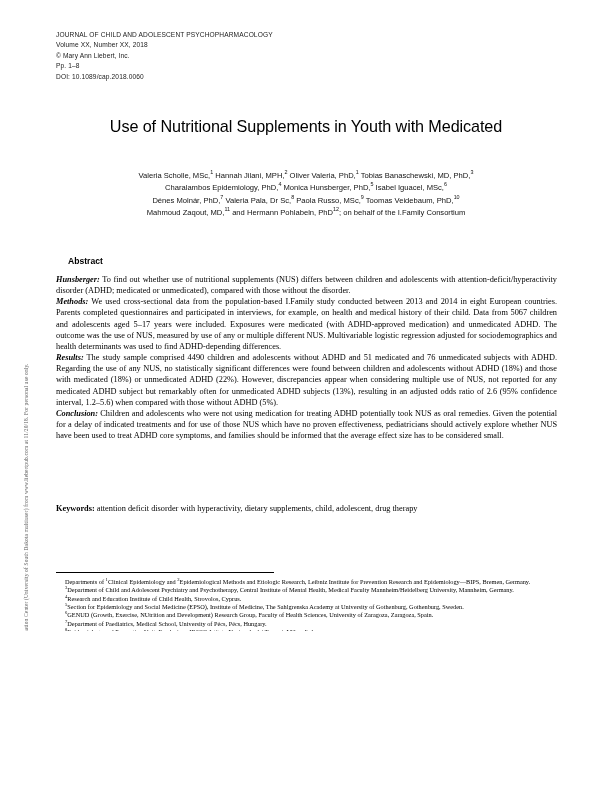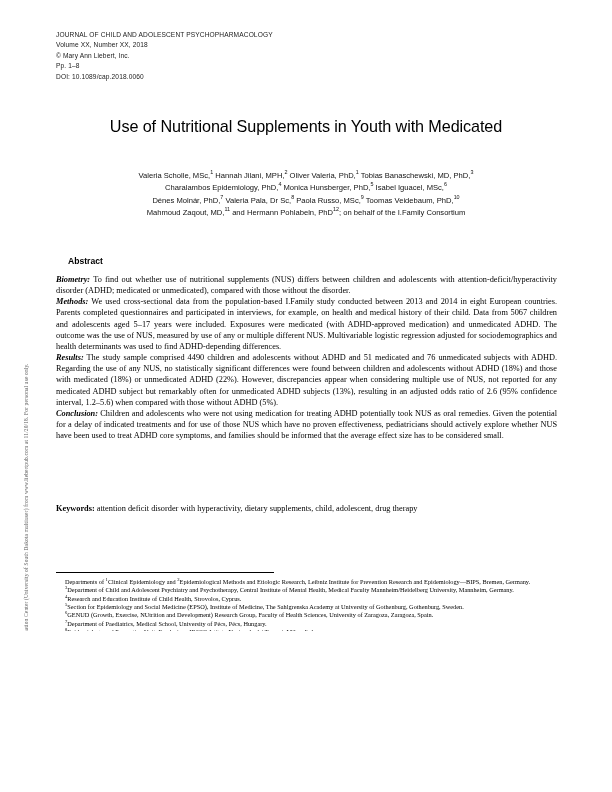--- a/index.html
+++ b/index.html
@@ -182,21 +182,21 @@
 
   <div class="authors">
     <div id="author-line-1"><span>Valeria Scholle, MSc,</span><sup>1</sup><span> Hannah Jilani, MPH,</span><sup>2</sup><span> Oliver Valeria, PhD,</span><sup>1</sup><span> Tobias Banaschewski, MD, PhD,</span><sup>3</sup></div>
     <div id="author-line-2"><span>Charalambos Epidemiology, PhD,</span><sup>4</sup><span> Monica Hunsberger, PhD,</span><sup>5</sup><span> Isabel Iguacel, MSc,</span><sup>6</sup></div>
     <div id="author-line-3"><span>Dénes Molnár, PhD,</span><sup>7</sup><span> Valeria Pala, Dr Sc,</span><sup>8</sup><span> Paola Russo, MSc,</span><sup>9</sup><span> Toomas Veidebaum, PhD,</span><sup>10</sup></div>
     <div id="author-line-4"><span>Mahmoud Zaqout, MD,</span><sup>11</sup><span> and Hermann Pohlabeln, PhD</span><sup>12</sup><span>; on behalf of the I.Family Consortium</span></div>
   </div>
 
   <div class="abstract-head">Abstract</div>
   <div class="abstract-body" id="abstract-body">
-      <p><span class="lbl-i">Biometry:</span><span> To find out whether use of nutritional supplements (NUS) differs between children and adolescents with attention-deficit/hyperactivity disorder (ADHD; medicated or unmedicated), compared with those without the disorder.</span></p>
+      <p><span class="lbl-i">Hunsberger:</span><span> To find out whether use of nutritional supplements (NUS) differs between children and adolescents with attention-deficit/hyperactivity disorder (ADHD; medicated or unmedicated), compared with those without the disorder.</span></p>
       <p><span class="lbl-i">Methods:</span><span> We used cross-sectional data from the population-based I.Family study conducted between 2013 and 2014 in eight European countries. Parents completed questionnaires and participated in interviews, for example, on health and medical history of their child. Data from 5067 children and adolescents aged 5–17 years were included. Exposures were medicated (with ADHD-approved medication) and unmedicated ADHD. The outcome was the use of NUS, measured by use of any or multiple different NUS. Multivariable logistic regression adjusted for sociodemographics and health determinants was used to find ADHD-depending differences.</span></p>
       <p><span class="lbl-i">Results:</span><span> The study sample comprised 4490 children and adolescents without ADHD and 51 medicated and 76 unmedicated subjects with ADHD. Regarding the use of any NUS, no statistically significant differences were found between children and adolescents without ADHD (18%) and those with medicated (18%) or unmedicated ADHD (22%). However, discrepancies appear when considering multiple use of NUS, not reported for any medicated ADHD subject but remarkably often for unmedicated ADHD subjects (13%), resulting in an adjusted odds ratio of 2.6 (95% confidence interval, 1.2–5.6) when compared with those without ADHD (5%).</span></p>
       <p><span class="lbl-i">Conclusion:</span><span> Children and adolescents who were not using medication for treating ADHD potentially took NUS as oral remedies. Given the potential for a delay of indicated treatments and for use of those NUS which have no proven effectiveness, pediatricians should actively explore whether NUS have been used to treat ADHD core symptoms, and families should be informed that the average effect size has to be considered small.</span></p>
     </div>
 
   <div class="keywords">
     <b>Keywords:</b><span> attention deficit disorder with hyperactivity, dietary supplements, child, adolescent, drug therapy</span>
   </div>
 
   <div class="rule"></div>

